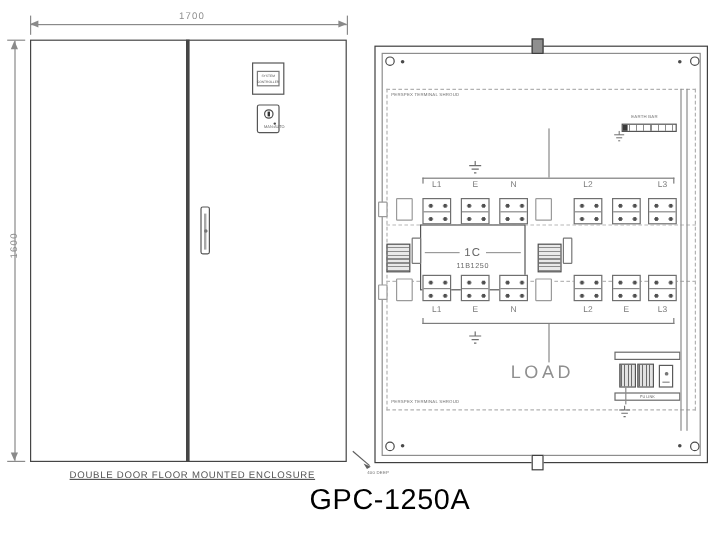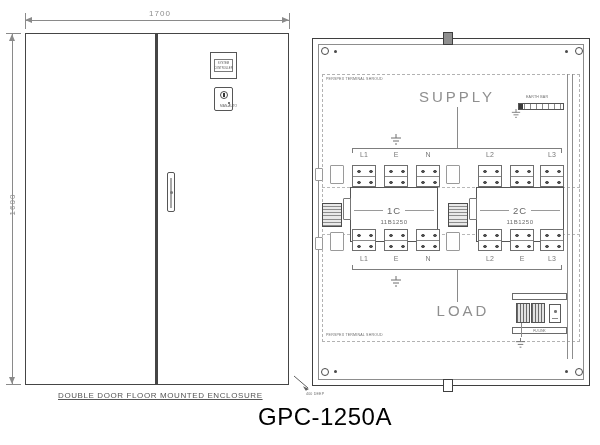--- a/index.html
+++ b/index.html
@@ -116,21 +116,20 @@
     <div class="dot" style="left:565px;top:50px;"></div>
     <div class="dot" style="left:334px;top:370px;"></div>
     <div class="dot" style="left:565px;top:370px;"></div>
 
     <div class="abs" style="left:322px;top:74px;width:258px;height:268px;border:1px dashed #b2b2b2;box-sizing:border-box;"></div>
     <div class="tiny" style="left:326px;top:77px;">PERSPEX TERMINAL SHROUD</div>
     <div class="tiny" style="left:326px;top:333px;">PERSPEX TERMINAL SHROUD</div>
     <div class="dline" style="left:322px;top:187px;width:258px;"></div>
     <div class="dline" style="left:322px;top:234px;width:258px;"></div>
 
-    <div class="bigword" style="left:407px;top:88px;">SUPPLY</div>
     <div class="vline" style="left:457px;top:107px;height:41px;"></div>
     <div class="bracketDown" style="left:352px;top:148px;width:210px;height:5px;"></div>
     <svg class="earth" style="left:390px;top:134px;" width="12" height="12" viewBox="0 0 12 12">
       <path d="M6 0 V4 M1 4 H11 M3 7 H9 M5 10 H7"></path>
     </svg>
 
     <div class="tiny" style="left:526px;top:95px;">EARTH BAR</div>
     <div class="abs" style="left:518px;top:103px;width:46px;height:7px;border:1px solid #555;box-sizing:border-box;background:repeating-linear-gradient(90deg,#fff 0 5px,#8a8a8a 5px 6px);">
       <div style="position:absolute;left:0;top:0;width:4px;height:100%;background:#3a3a3a;"></div>
     </div>
@@ -161,28 +160,20 @@
     <div class="sq" style="left:315px;top:237px;width:8px;height:13px;"></div>
 
     <div class="switch" style="left:350px;top:187px;">
       <div class="trow">
           <div class="cl"></div>
           <span class="tname">1C</span>
           <div class="cl"></div>
         </div>
       <span class="tmodel">11B1250</span>
     </div>
-    <div class="switch" style="left:476px;top:187px;">
-      <div class="trow">
-          <div class="cl"></div>
-          <span class="tname">2C</span>
-          <div class="cl"></div>
-        </div>
-      <span class="tmodel">11B1250</span>
-    </div>
 
     <div class="motor" style="left:322px;top:203px;"></div>
     <div class="sq" style="left:343px;top:198px;width:8px;height:22px;border-color:#777;"></div>
     <div class="motor" style="left:448px;top:203px;"></div>
     <div class="sq" style="left:469px;top:198px;width:8px;height:22px;border-color:#777;"></div>
 
     <div class="tg" style="left:352px;top:229px;"></div>
     <div class="tg" style="left:384px;top:229px;"></div>
     <div class="tg" style="left:416px;top:229px;"></div>
     <div class="tg" style="left:478px;top:229px;"></div>
@@ -194,21 +185,21 @@
     <span class="lbl" style="left:416px;top:255px;width:24px;">N</span>
     <span class="lbl" style="left:478px;top:255px;width:24px;">L2</span>
     <span class="lbl" style="left:510px;top:255px;width:24px;">E</span>
     <span class="lbl" style="left:540px;top:255px;width:24px;">L3</span>
 
     <div class="bracketUp" style="left:352px;top:265px;width:210px;height:5px;"></div>
     <svg class="earth" style="left:390px;top:276px;" width="12" height="12" viewBox="0 0 12 12">
       <path d="M6 0 V4 M1 4 H11 M3 7 H9 M5 10 H7"></path>
     </svg>
     <div class="vline" style="left:457px;top:270px;height:32px;"></div>
-    <div class="bigword" style="left:413px;top:302px;">LOAD</div>
+    <div class="bigword" style="left:402px;top:302px;">LOAD</div>
 
     <div class="box" style="left:512px;top:293px;width:55px;height:7px;border-color:#6a6a6a;"></div>
     <div class="din" style="left:516px;top:303px;width:14px;height:20px;"></div>
     <div class="din" style="left:531px;top:303px;width:14px;height:20px;"></div>
     <div class="box" style="left:549px;top:304px;width:12px;height:19px;border-color:#5a5a5a;">
       <div class="dot" style="left:4px;top:5px;width:2.5px;height:2.5px;background:#777;"></div>
       <div style="position:absolute;left:2px;bottom:3px;right:2px;border-top:1px solid #8a8a8a;"></div>
     </div>
     <div class="box" style="left:512px;top:327px;width:55px;height:7px;border-color:#6a6a6a;">
       <span class="tinyc" style="top:1px;">FU LINK</span>

